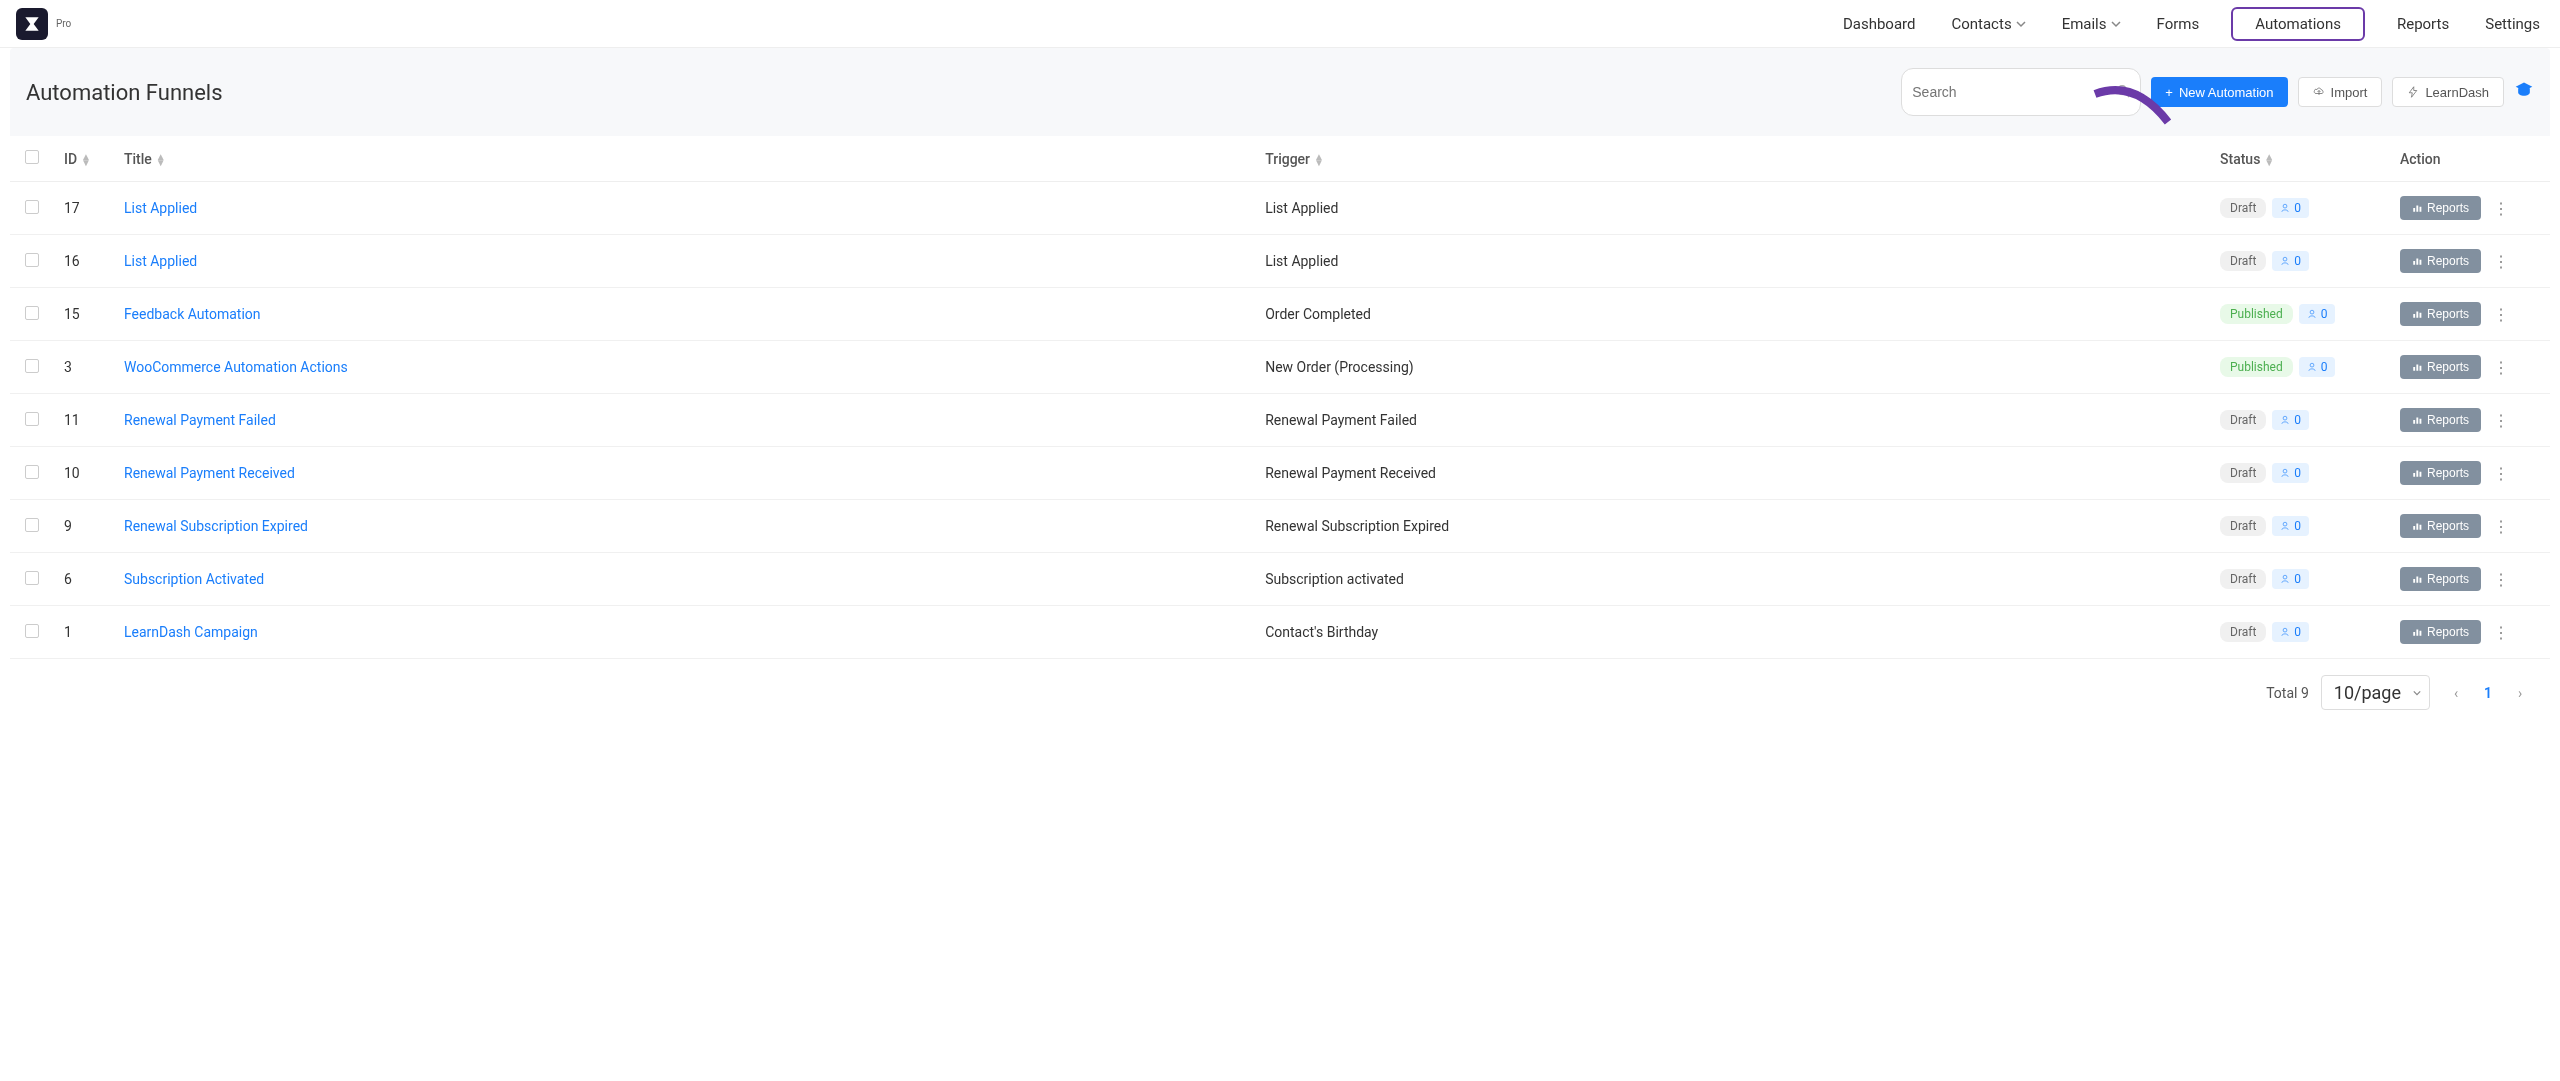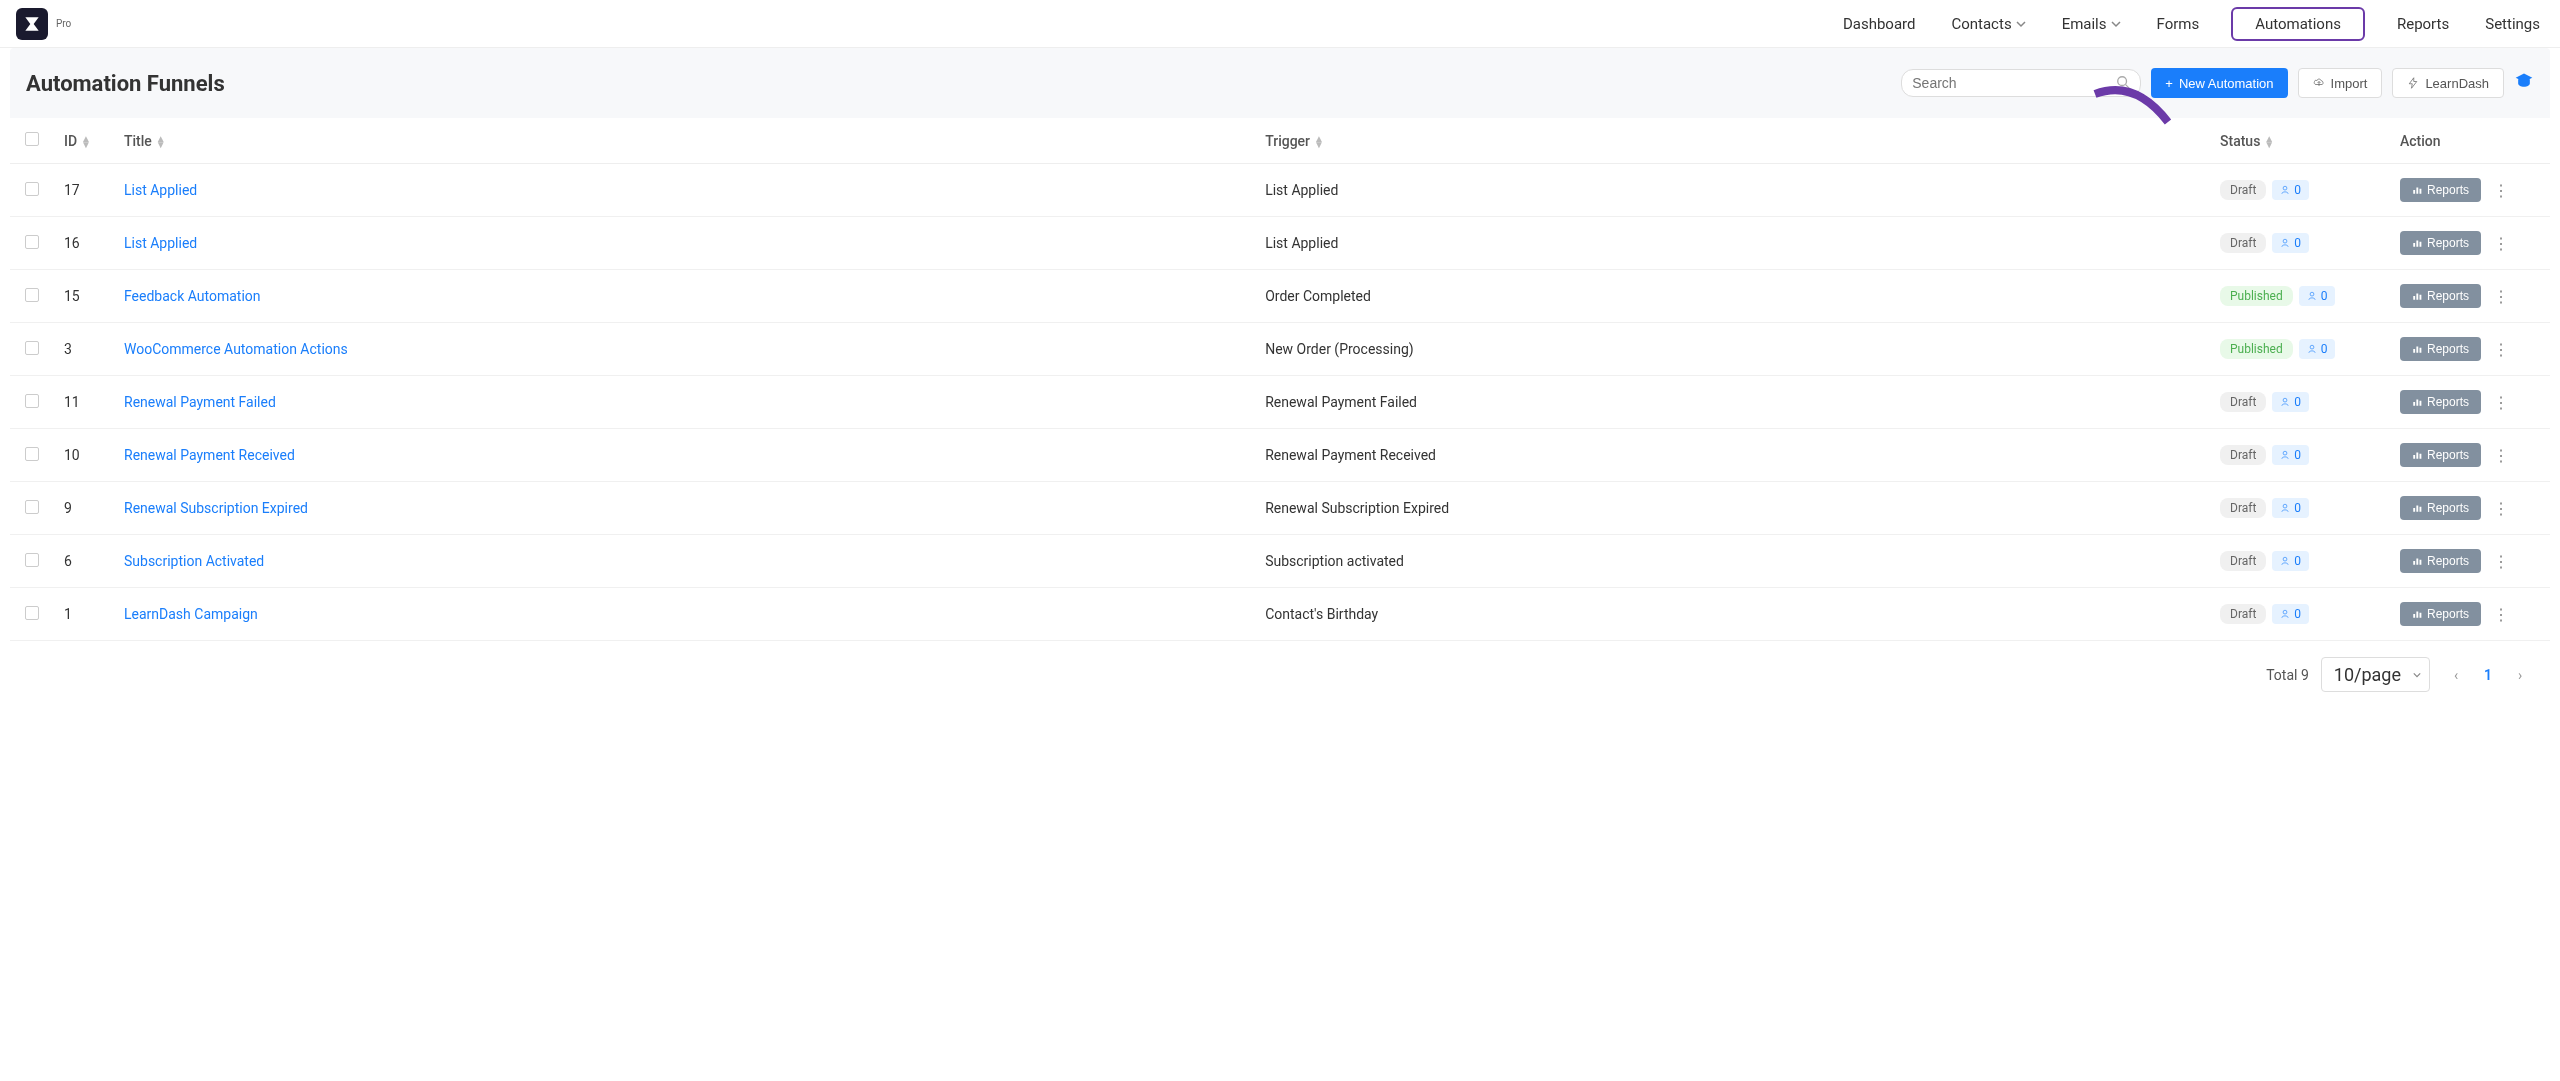--- a/index.html
+++ b/index.html
@@ -10,22 +10,22 @@
     .logo { width: 32px; height: 32px; background: #1a1a2e; border-radius: 6px; display: flex; align-items: center; justify-content: center; }
     .pro-label { font-size: 10px; color: #666; }
     .nav { margin-left: auto; display: flex; gap: 28px; align-items: center; }
     .nav-item { color: #333; text-decoration: none; cursor: pointer; padding: 12px 4px; font-size: 15px; display: flex; align-items: center; gap: 4px; }
     .nav-item.active { border: 2px solid #6b3aa8; border-radius: 6px; padding: 6px 22px; color: #333; position: relative; }
     .nav-item.active::after { content: ''; position: absolute; bottom: -14px; left: 0; right: 0; height: 3px; background: #1a7efb; }
     .chevron-down { width: 10px; height: 10px; }
     
     .page-container { padding: 0 10px; }
     .page-header { background: #f7f8fa; padding: 20px 16px; display: flex; align-items: center; gap: 10px; margin-top: 0; border-radius: 4px 4px 0 0; position: relative; }
-    .page-title { font-size: 22px; font-weight: 700; color: #333; }
-    .search-box { margin-left: auto; width: 240px; height: 28px; border: 1px solid #ddd; border-radius: 12px; background: #fff; display: flex; align-items: center; padding: 0 10px; }
+    .page-title { font-size: 22px; font-weight: 400; color: #333; }
+    .search-box { margin-left: auto; width: 240px; height: 48px; border: 1px solid #ddd; border-radius: 12px; background: #fff; display: flex; align-items: center; padding: 0 10px; }
     .search-input { border: none; outline: none; flex: 1; font-size: 14px; }
     .search-icon { color: #aaa; }
     .btn { height: 30px; padding: 0 14px; border-radius: 4px; border: none; cursor: pointer; font-size: 13px; display: inline-flex; align-items: center; gap: 6px; }
     .btn-primary { background: #1a7efb; color: #fff; }
     .btn-outline { background: #fff; border: 1px solid #ddd; color: #555; }
     .grad-icon { color: #1a7efb; font-size: 18px; }
     .arrow-annot { position: absolute; top: 36px; right: 370px; width: 90px; height: 50px; pointer-events: none; }
     
     .table-wrap { background: #fff; border-radius: 0 0 4px 4px; }
     table { width: 100%; border-collapse: collapse; }

